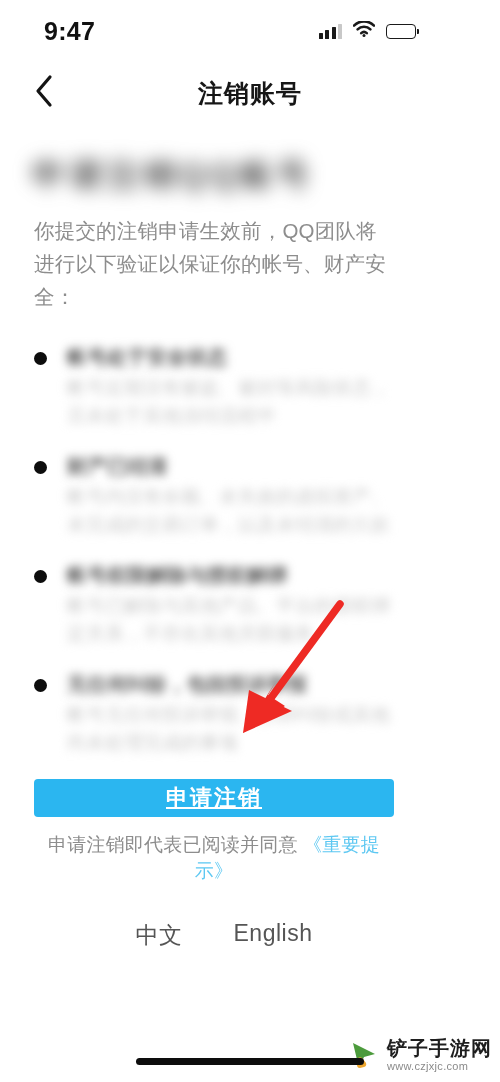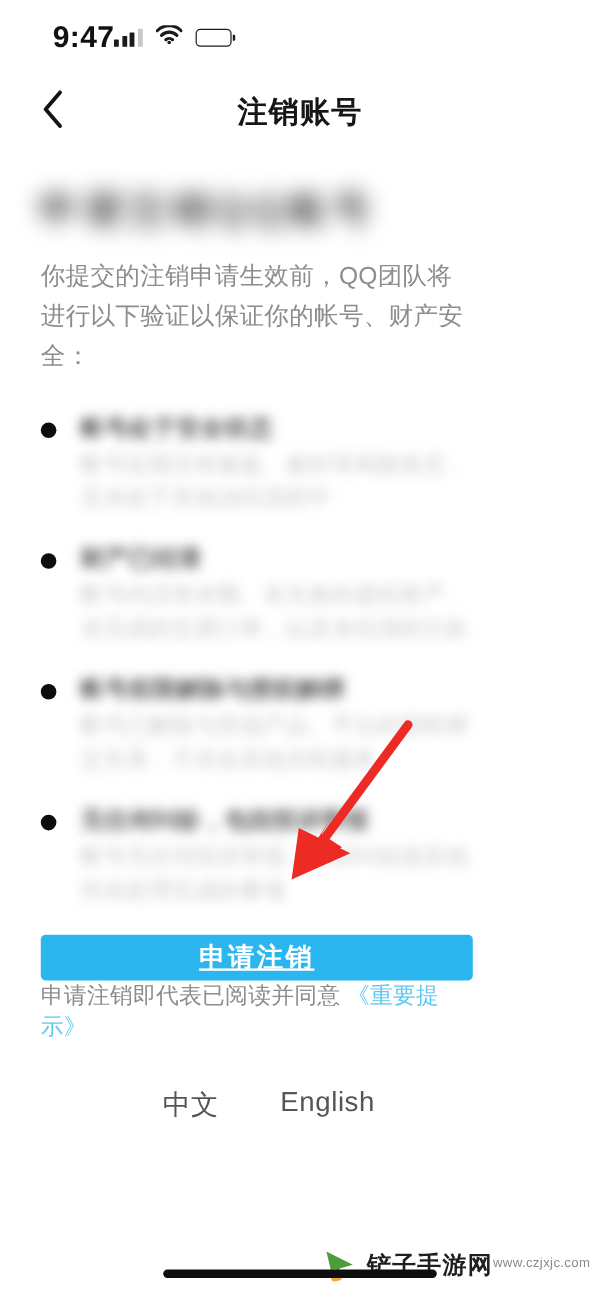--- a/index.html
+++ b/index.html
@@ -7,21 +7,21 @@
     width:500px; height:1082px;
     background:#ffffff;
     font-family:"Liberation Sans", "DejaVu Sans", sans-serif;
     overflow:hidden;
   }
   .phone { position:relative; width:500px; height:1082px; background:#fff; }
 
   
   .statusbar {
     position:absolute; top:0; left:0; width:452px; height:62px;
-    display:flex; align-items:center; 
+    display:flex; align-items:center; justify-content:space-between;
     padding:0 36px 0 44px;
   }
   .status-time {
     font-size:25px; font-weight:bold; color:#111; letter-spacing:0.3px;
   }
   .status-icons { display:flex; align-items:center; gap:11px; }
 
   .signal { display:flex; align-items:flex-end; gap:2.5px; height:15px; }
   .signal i {
     display:block; width:4px; background:#1a1a1a; border-radius:0.5px;
@@ -94,21 +94,21 @@
 
   
   .action-wrap { margin:14px 34px 0 34px; position:relative; }
   .apply-btn {
     display:block; width:100%; height:38px; border:none; border-radius:4px;
     background:#2bb6f0; color:#ffffff;
     font-family:"Liberation Sans","DejaVu Sans",sans-serif;
     font-size:22px; font-weight:bold; letter-spacing:2px; cursor:pointer;text-decoration:underline;
   }
   .consent {
-    text-align:left;
+    margin-top:15px; text-align:center;
     font-size:19px; color:#8d8d8d; letter-spacing:0.2px;
   }
   .consent .link { color:#5ec8f2; }
 
   
   .lang-row {
     margin-top:36px; display:flex; justify-content:center;
     gap:51px; padding-left:20px;
   }
   .lang-item {
@@ -122,21 +122,21 @@
   }
 
   
   .watermark {
     position:absolute; right:8px; bottom:10px;
     display:flex; align-items:center; gap:7px;
   }
   .wm-logo {
     width:34px; height:34px; position:relative;
   }
-  .wm-text { display:flex; flex-direction:row; line-height:1; }
+  .wm-text { display:flex; flex-direction:column; line-height:1; }
   .wm-name {
     font-size:20px; font-weight:bold; color:#1e1e1e; letter-spacing:1px;
   }
   .wm-url {
     font-size:11px; color:#8a8a8a; letter-spacing:0.3px; margin-top:3px;
   }
 
   
   .home-indicator {
     position:absolute; bottom:17px; left:50%; transform:translateX(-50%);

